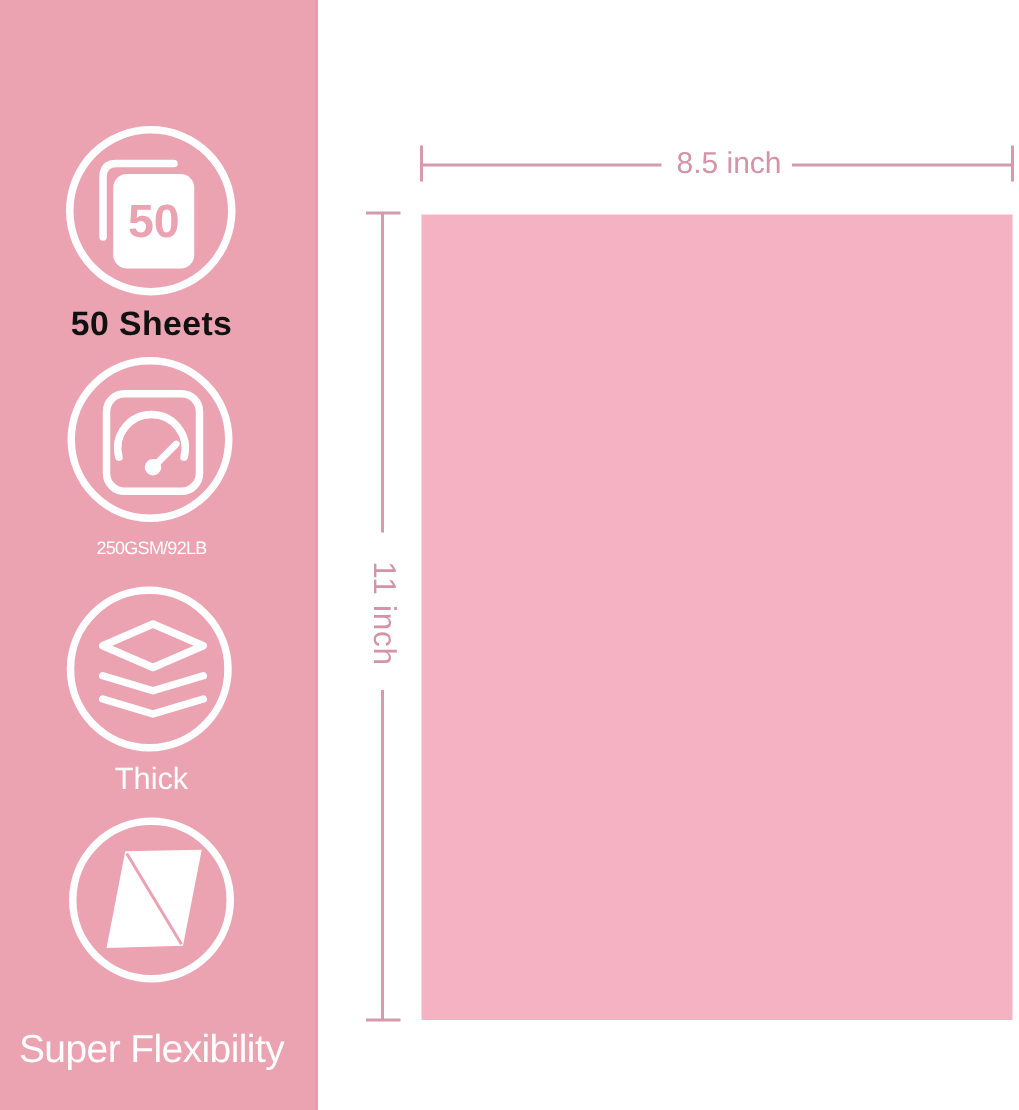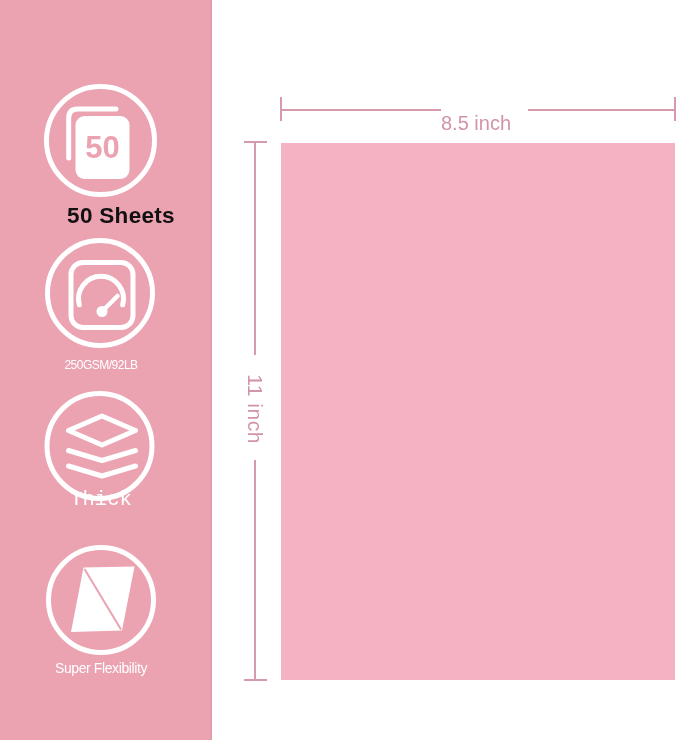--- a/index.html
+++ b/index.html
@@ -1,26 +1,26 @@
 <!DOCTYPE html>
 <html><head>
 <meta charset="utf-8">
 <style>
 html,body{margin:0;padding:0;}
 body{width:679px;height:740px;position:relative;background:#ffffff;overflow:hidden;font-family:"Liberation Sans",sans-serif;}
 .side{position:absolute;left:0;top:0;width:212px;height:740px;background:#eba2b1;border-right:2px solid #e49dad;box-sizing:border-box;}
 .lbl{position:absolute;left:0;width:202px;text-align:center;color:#ffffff;}
-#lbl1{top:203px;font-size:22.5px;font-weight:bold;color:#111111;letter-spacing:0.3px;padding-left:20px;}
+#lbl1{top:203px;font-size:22.5px;font-weight:bold;color:#111111;letter-spacing:0.3px;}
 #lbl2{top:358px;font-size:12px;letter-spacing:-0.5px;}
-#lbl3{top:488px;font-size:20.5px;font-family:Liberation Mono, monospace;}
-#lbl4{top:660px;font-size:14px;letter-spacing:-0.4px;}
+#lbl3{top:508px;font-size:20.5px;}
+#lbl4{top:684px;font-size:26px;letter-spacing:-0.4px;}
 .sheet{position:absolute;left:281px;top:143px;width:394px;height:537px;background:#f5b2c2;}
 .dim{position:absolute;background:#d69aaa;}
 .dimtxt{position:absolute;color:#d294a6;font-size:20px;}
-#htxt{left:441px;top:112px;width:90px;text-align:left;}
+#htxt{left:441px;top:98px;width:90px;text-align:center;}
 #vtxt{left:210px;top:397px;width:90px;text-align:center;font-size:21px;letter-spacing:0.5px;transform:rotate(90deg);transform-origin:45px 12px;}
 </style>
 </head>
 <body>
 <div class="side"></div>
 <svg width="679" height="740" style="position:absolute;left:0;top:0" xmlns="http://www.w3.org/2000/svg">
 
   <circle cx="100.5" cy="140.5" r="54" fill="none" stroke="#ffffff" stroke-width="5"></circle>
   <path d="M 68.7 158 L 68.7 118 Q 68.7 109 77.7 109 L 116 109" fill="none" stroke="#ffffff" stroke-width="5" stroke-linecap="round"></path>
   <rect x="75.5" y="116" width="54" height="63" rx="9" fill="#ffffff"></rect>

